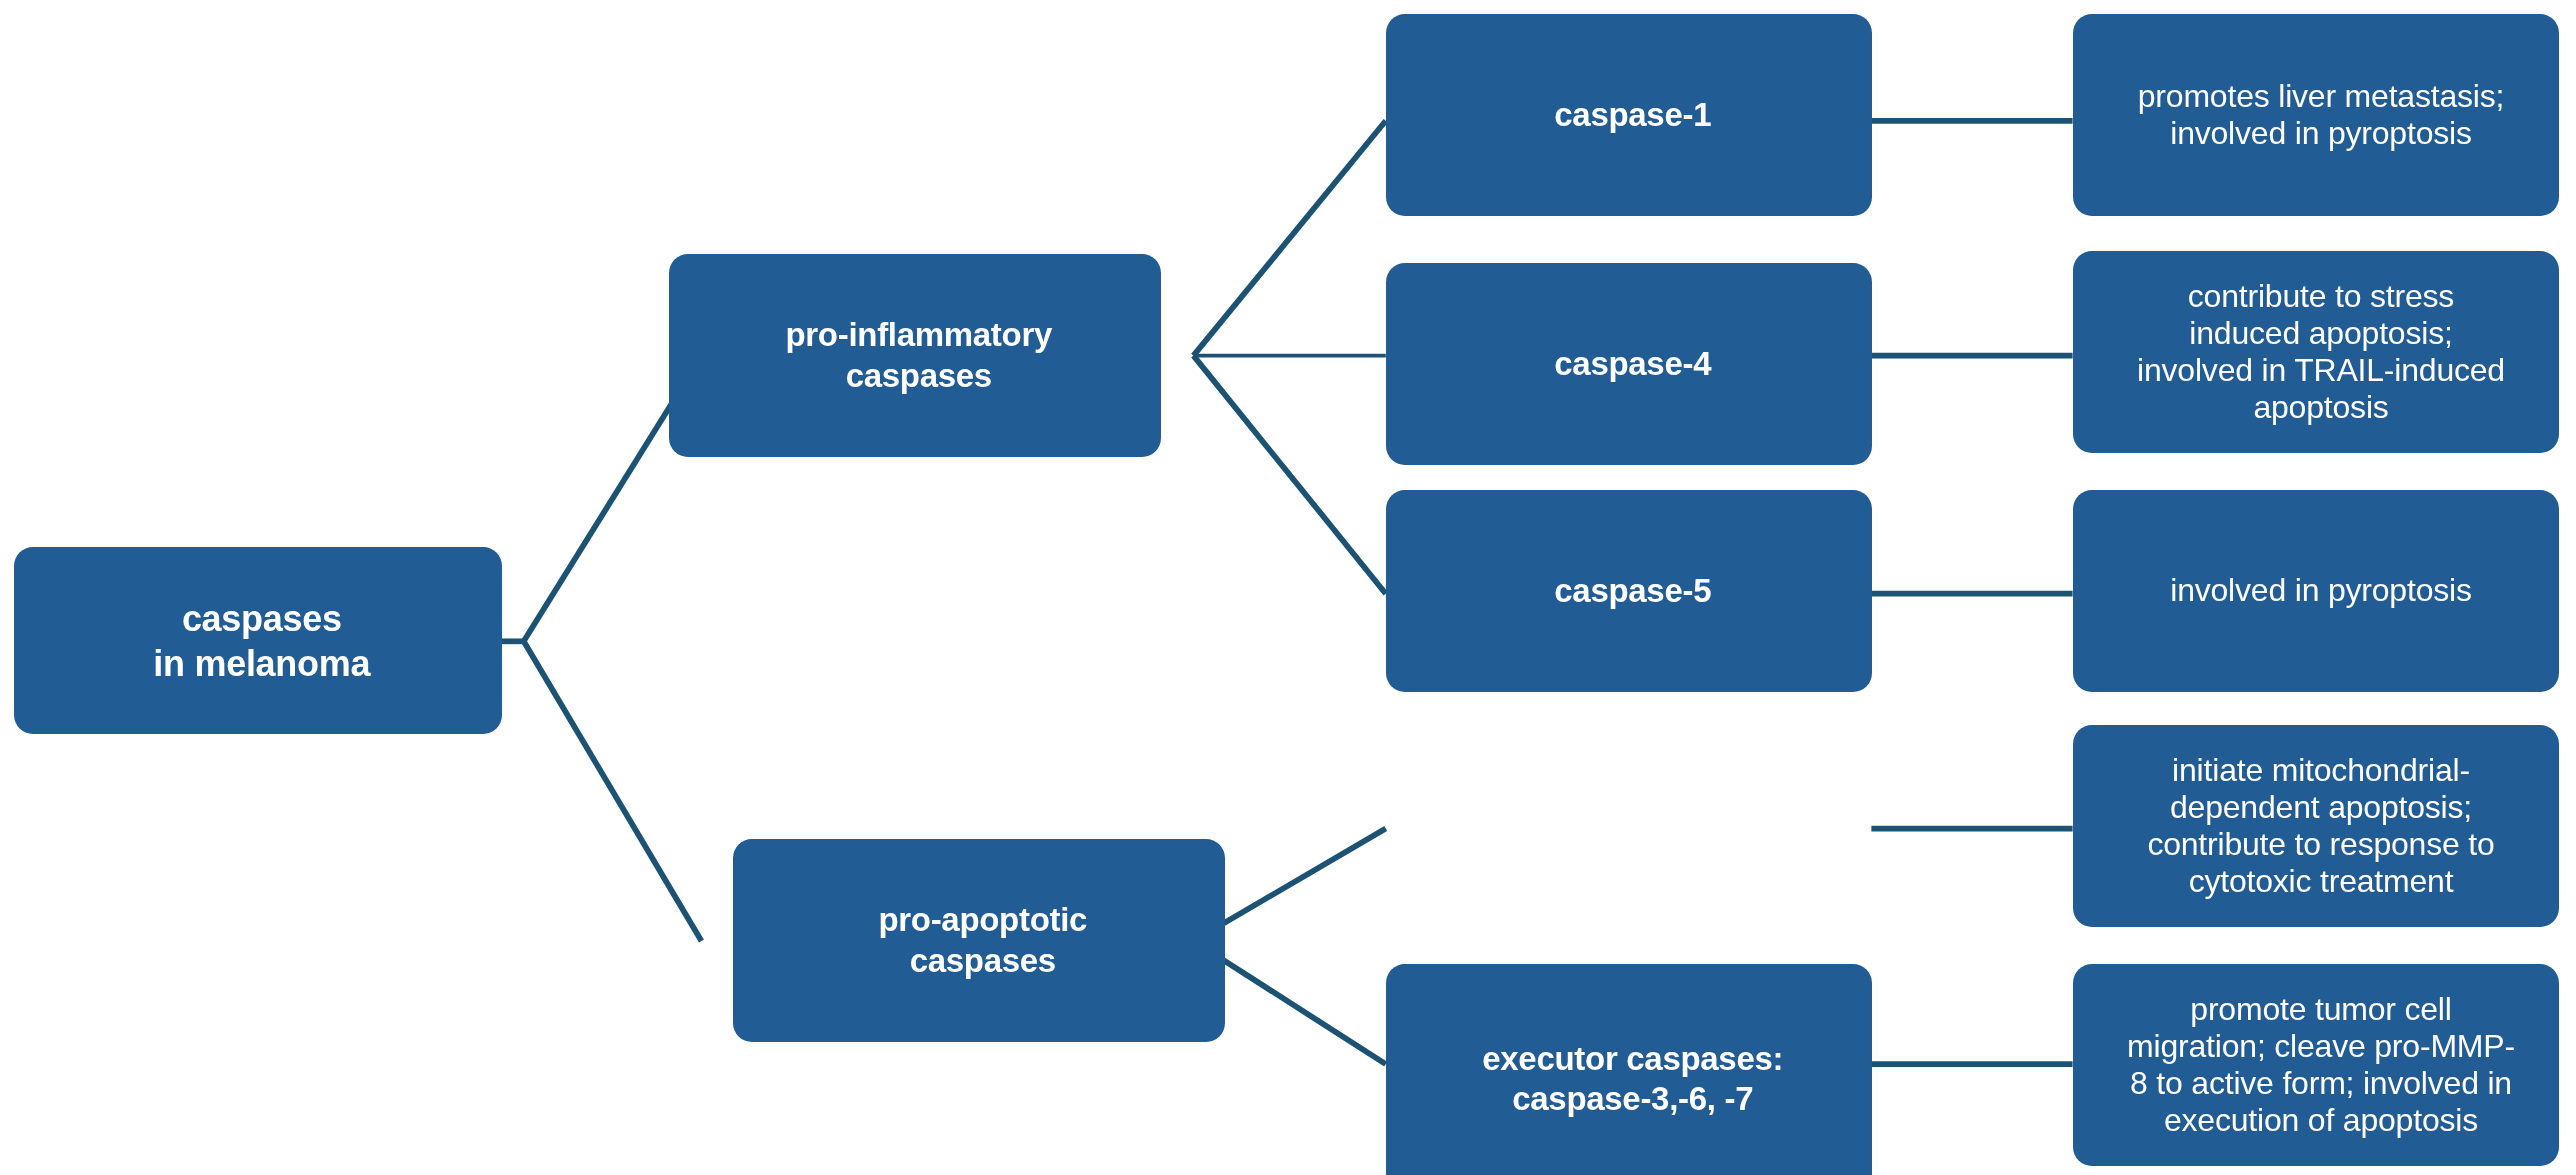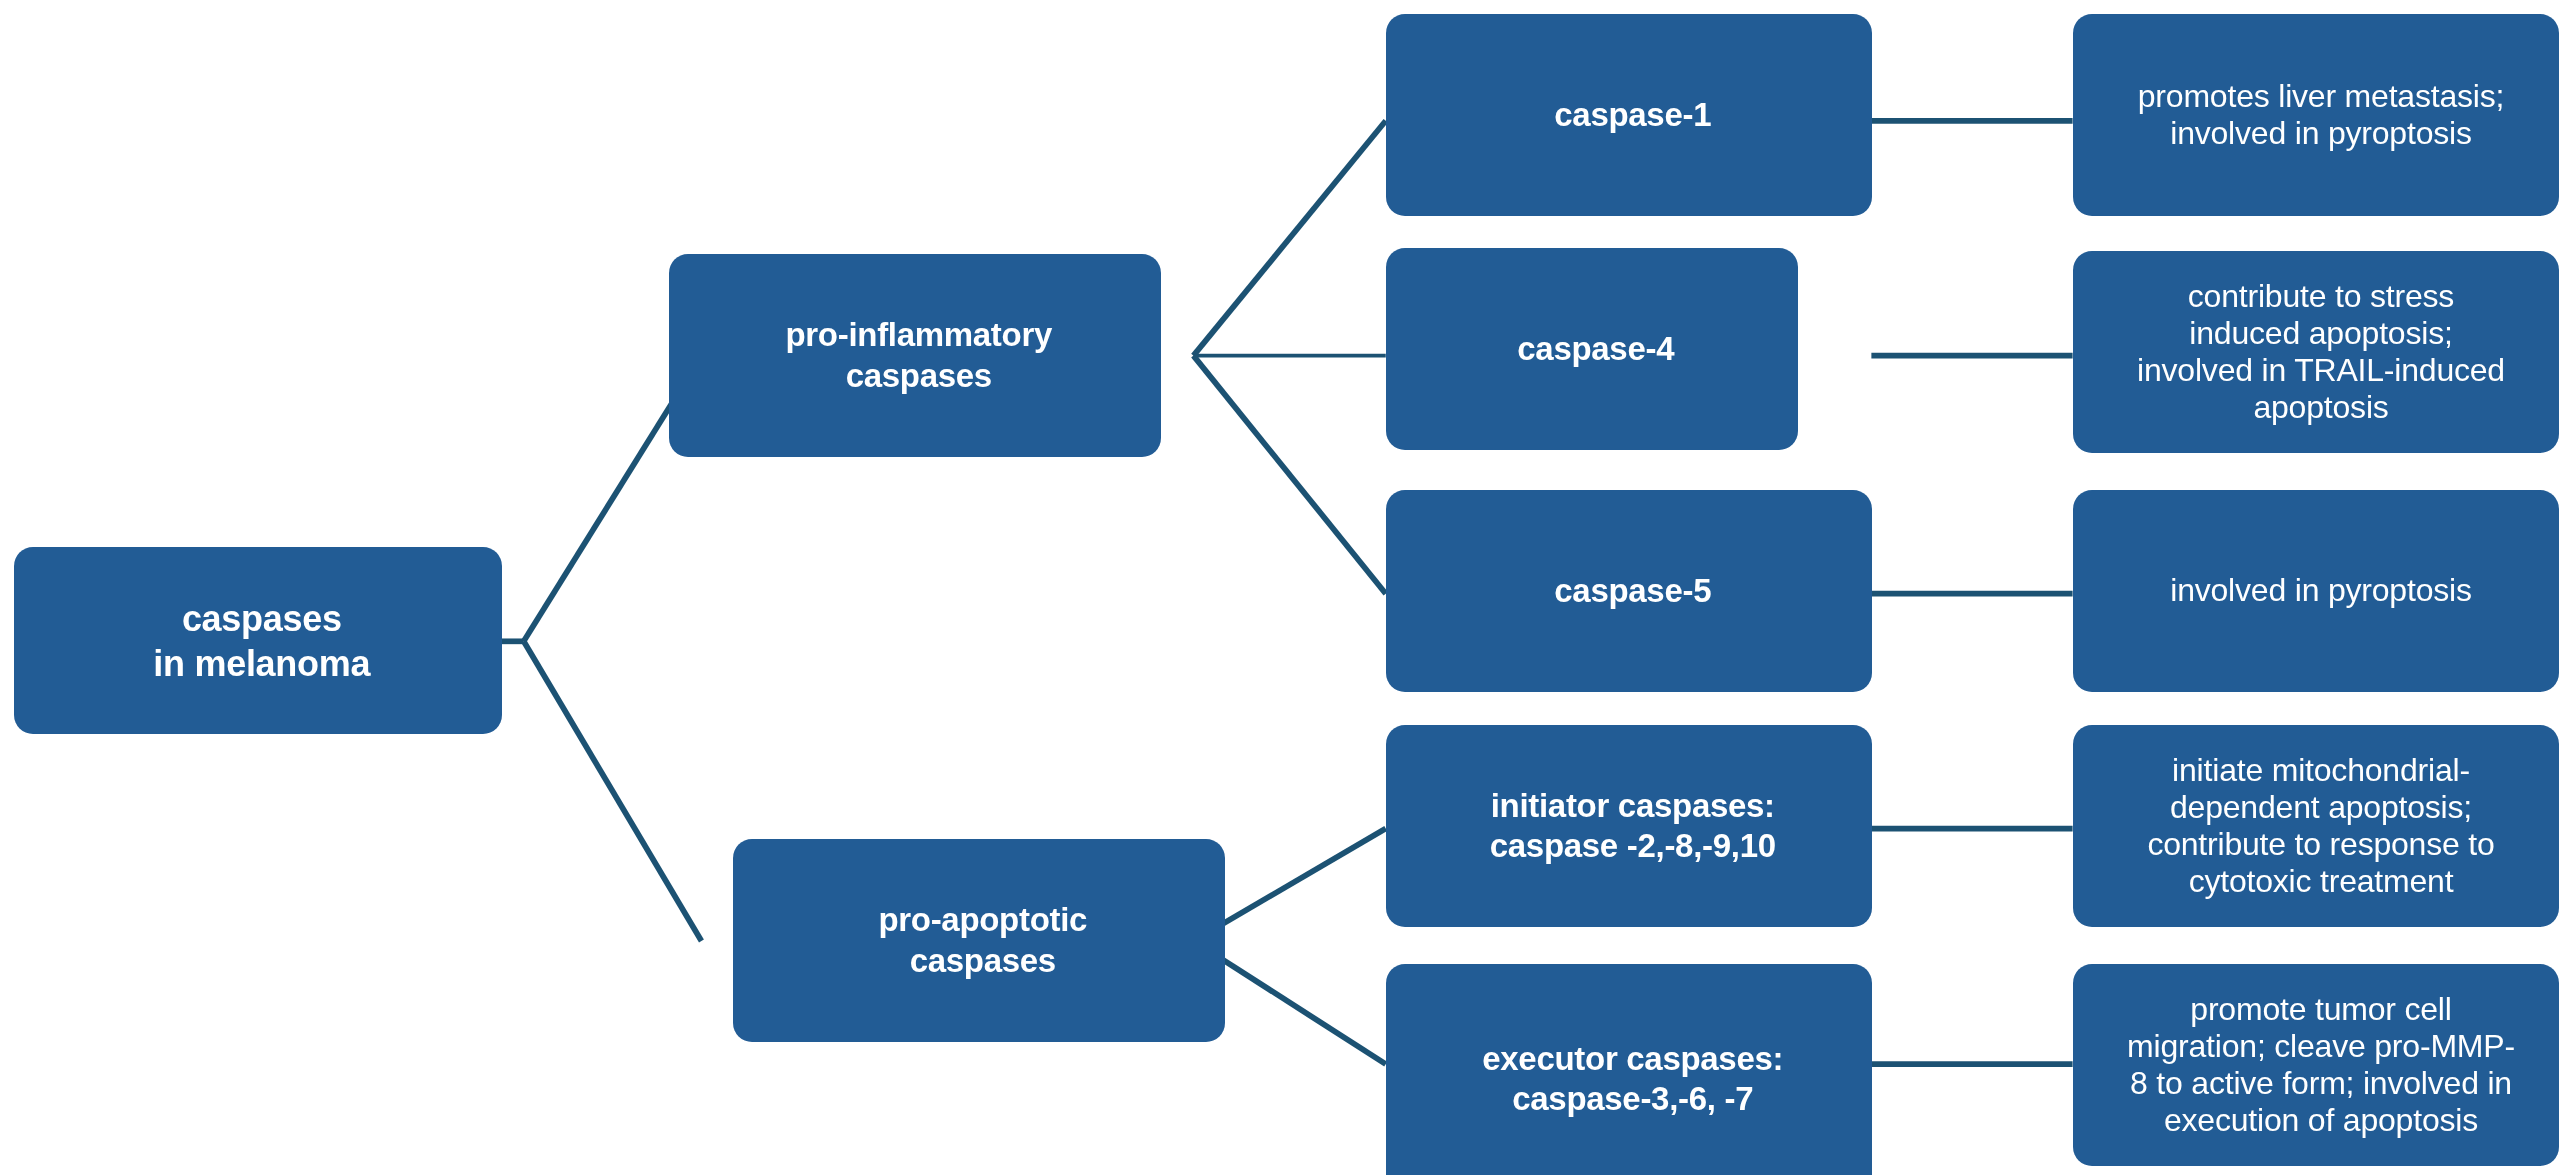--- a/index.html
+++ b/index.html
@@ -106,32 +106,28 @@
 
   <div class="node bold" style="left:701px; top:839px; width:492px; height:203px;margin-left:32px;">
     <span class="label">pro-apoptotic
 caspases</span>
   </div>
 
   <div class="node bold" style="left:1386px; top:14px; width:486px; height:202px;">
     <span class="label">caspase-1</span>
   </div>
 
-  <div class="node bold" style="left:1386px; top:248px; width:412px; height:202px;">
+  <div class="node bold" style="left:1386px; top:263px; width:486px; height:202px;">
     <span class="label">caspase-4</span>
   </div>
 
   <div class="node bold" style="left:1386px; top:490px; width:486px; height:202px;">
     <span class="label">caspase-5</span>
   </div>
 
-  <div class="node bold" style="left:1386px; top:725px; width:486px; height:202px;">
-    <span class="label">initiator caspases:
-caspase -2,-8,-9,10</span>
-  </div>
 
   <div class="node bold" style="left:1386px; top:964px; width:486px; height:230px;">
     <span class="label">executor caspases:
 caspase-3,-6, -7</span>
   </div>
 
   <div class="node desc" style="left:2073px; top:14px; width:486px; height:202px;">
     <span class="label">promotes liver metastasis;
 involved in pyroptosis</span>
   </div>

